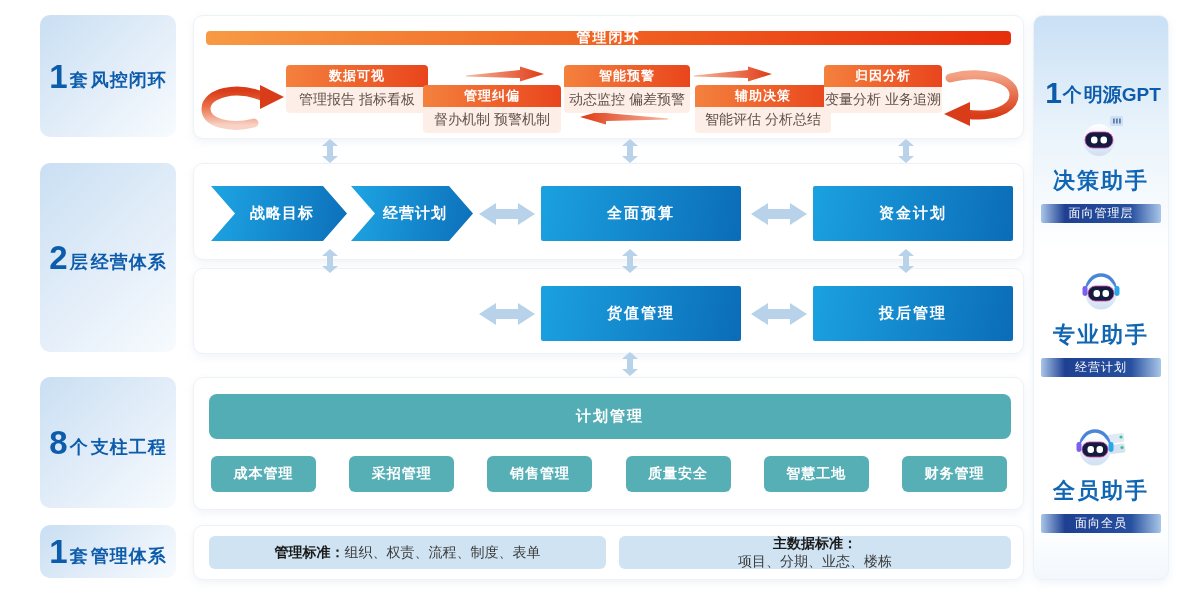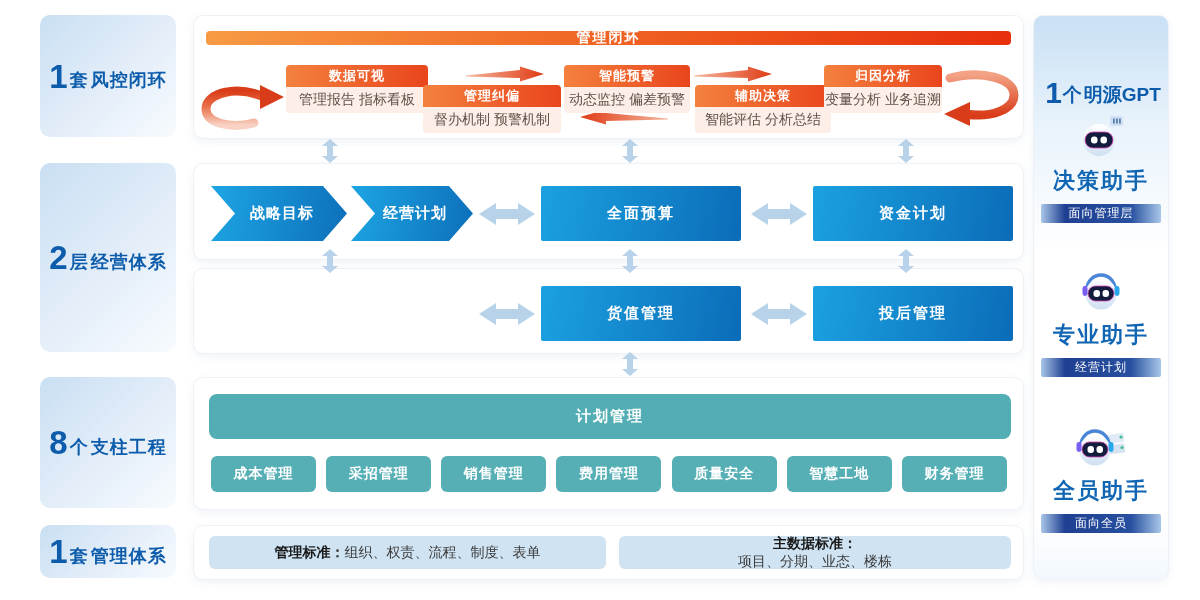--- a/index.html
+++ b/index.html
@@ -295,21 +295,20 @@
       </svg>
     <div class="bluebox bb-post">投后管理</div>
   </div>
 
   <div class="card card-pillars">
     <div class="teal-bar">计划管理</div>
     <div class="pillar-row">
       <div class="pillar">成本管理</div>
       <div class="pillar">采招管理</div>
       <div class="pillar">销售管理</div>
-      <div class="pillar">费用管理</div>
       <div class="pillar">质量安全</div>
       <div class="pillar">智慧工地</div>
       <div class="pillar">财务管理</div>
     </div>
   </div>
 
   <div class="card card-standards">
     <div class="std-box std-1">
       <b>管理标准：</b>
       <span>组织、权责、流程、制度、表单</span>

